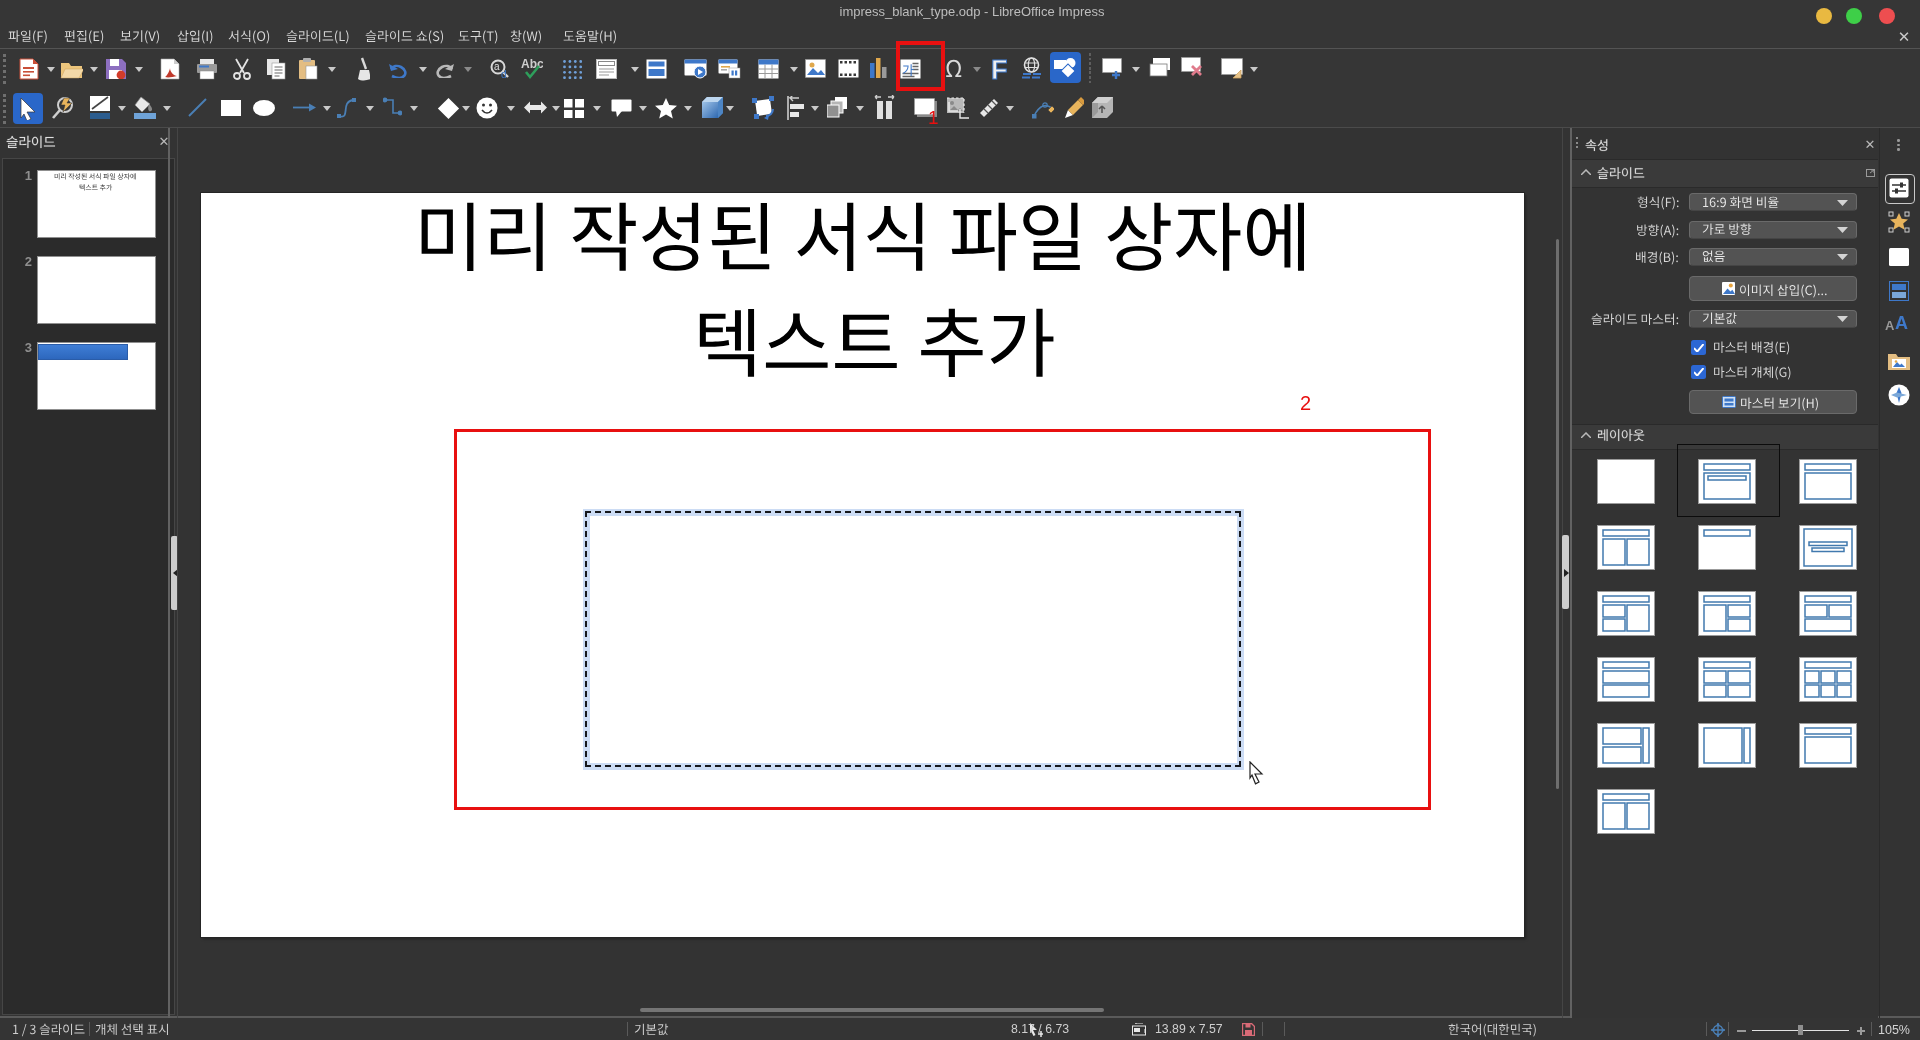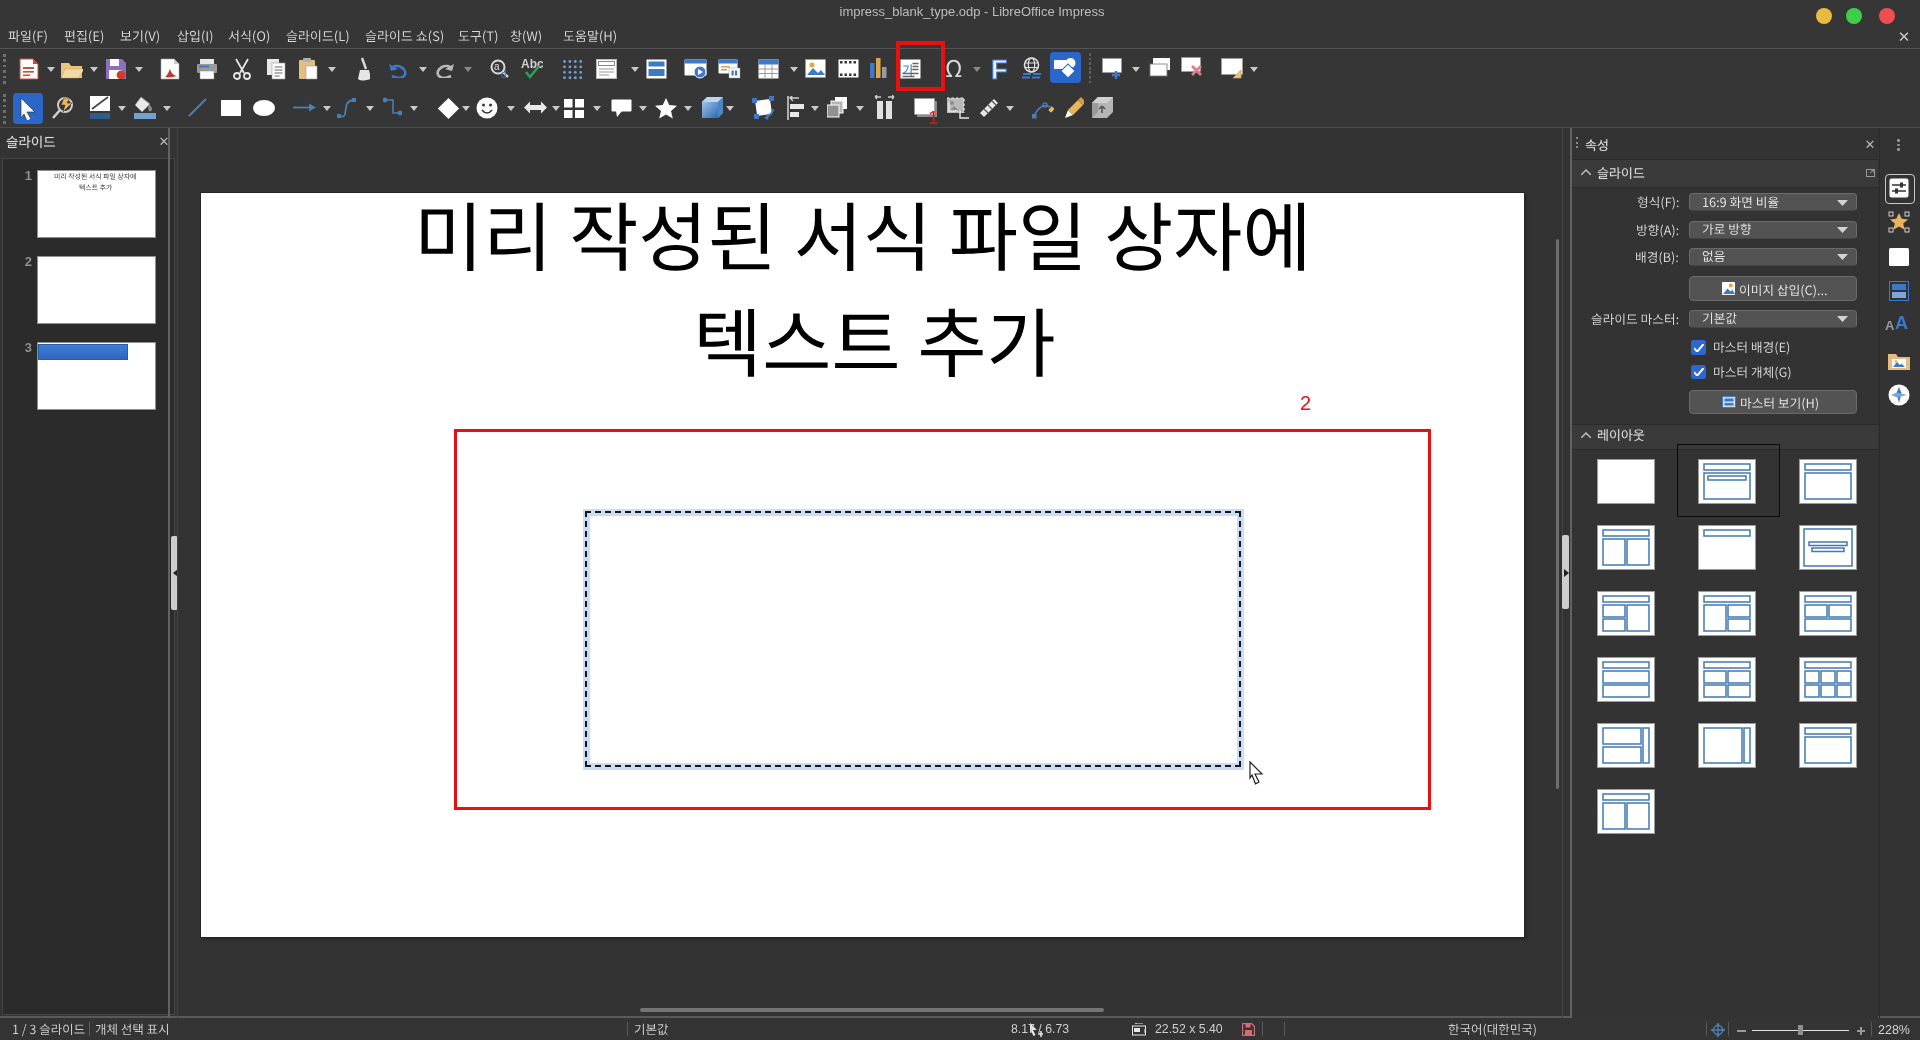--- a/index.html
+++ b/index.html
@@ -746,21 +746,21 @@
 <svg style="position:absolute;left:1029px;top:1022px;" width="14" height="15" viewBox="0 0 14 15">
     <path d="M1 1l7 7H4l2.5 5-2 1L2 9 1 11z" fill="#e8e8e8"></path>
     <path d="M9 12h6M12 9v6" stroke="#e8e8e8" stroke-width="1.5"></path>
   </svg>
 <div style="position:absolute;left:1011px;top:1022px;font:12.3px Liberation Sans,sans-serif;color:#cfcfcf">8.17&nbsp;/&nbsp;6.73</div>
 <svg style="position:absolute;left:1132px;top:1023px;" width="14" height="13" viewBox="0 0 14 13">
     <rect x="0.5" y="3" width="13" height="9" fill="none" stroke="#e8e8e8"></rect>
     <path d="M3 0h8M3 0l2-0M13 6v4" stroke="#e8e8e8"></path>
     <rect x="2" y="5" width="6" height="4" fill="#e8e8e8"></rect>
   </svg>
-<div style="position:absolute;left:1155px;top:1022px;font:12.3px Liberation Sans,sans-serif;color:#cfcfcf">22.52 x 5.40</div>
+<div style="position:absolute;left:1155px;top:1022px;font:12.3px Liberation Sans,sans-serif;color:#cfcfcf">13.89 x 7.57</div>
 <svg style="position:absolute;left:1242px;top:1023px;" width="13" height="13" viewBox="0 0 13 13">
     <path d="M0.5 0.5h9l3 3v9h-12z" fill="none" stroke="#d86a76" stroke-width="1.4"></path>
     <rect x="3" y="7" width="7" height="5" fill="#d86a76"></rect>
     <rect x="3.5" y="1" width="5" height="3.5" fill="#d86a76"></rect>
   </svg>
 <div style="position:absolute;left:1262px;top:1022px;width:1px;height:14px;background:#5a5a5a"></div>
 <div style="position:absolute;left:1284px;top:1022px;width:1px;height:14px;background:#5a5a5a"></div>
 <svg class="t" style="left:1447.5px;top:1034.0px">
     <g fill="#cfcfcf" transform="scale(0.012500,-0.012500)">
       <use href="#g58" x="0"></use>
@@ -780,21 +780,21 @@
     <path d="M7 0v14M0 7h14" stroke="#4a7fb5" stroke-width="1.4"></path>
     <path d="M7 0l-2 2.5h4zM7 14l-2-2.5h4zM0 7l2.5-2v4zM14 7l-2.5-2v4z" fill="#4a7fb5"></path>
   </svg>
 <div style="position:absolute;left:1727.5px;top:1022px;width:1px;height:14px;background:#5a5a5a"></div>
 <div style="position:absolute;left:1737px;top:1029.5px;width:9px;height:2px;background:#9a9a9a"></div>
 <div style="position:absolute;left:1752px;top:1029.7px;width:97px;height:1.6px;background:#e2e2e2"></div>
 <div style="position:absolute;left:1797.5px;top:1025px;width:5px;height:10px;background:#8f8f8f"></div>
 <div style="position:absolute;left:1857px;top:1029.5px;width:8px;height:2px;background:#9a9a9a"></div>
 <div style="position:absolute;left:1860px;top:1026.5px;width:2px;height:8px;background:#9a9a9a"></div>
 <div style="position:absolute;left:1870.7px;top:1022px;width:1px;height:14px;background:#5a5a5a"></div>
-<div style="position:absolute;left:1878px;top:1022.5px;font:12.5px Liberation Sans,sans-serif;color:#d4d4d4">228%</div>
+<div style="position:absolute;left:1878px;top:1022.5px;font:12.5px Liberation Sans,sans-serif;color:#d4d4d4">105%</div>
 <div style="position:absolute;left:1572px;top:128px;width:306px;height:890px;background:#333333"></div>
 <div style="position:absolute;left:1576px;top:137px;width:2.4px;height:2.4px;background:#8a8a8a"></div>
 <div style="position:absolute;left:1576px;top:141.5px;width:2.4px;height:2.4px;background:#8a8a8a"></div>
 <div style="position:absolute;left:1576px;top:146px;width:2.4px;height:2.4px;background:#8a8a8a"></div>
 <svg class="t" style="left:1585.0px;top:150.0px">
     <g fill="#e2e2e2" stroke="#e2e2e2" stroke-width="12" transform="scale(0.013000,-0.013000)">
       <use href="#g63" x="0"></use>
       <use href="#g38" x="920"></use>
     </g>
   </svg>

